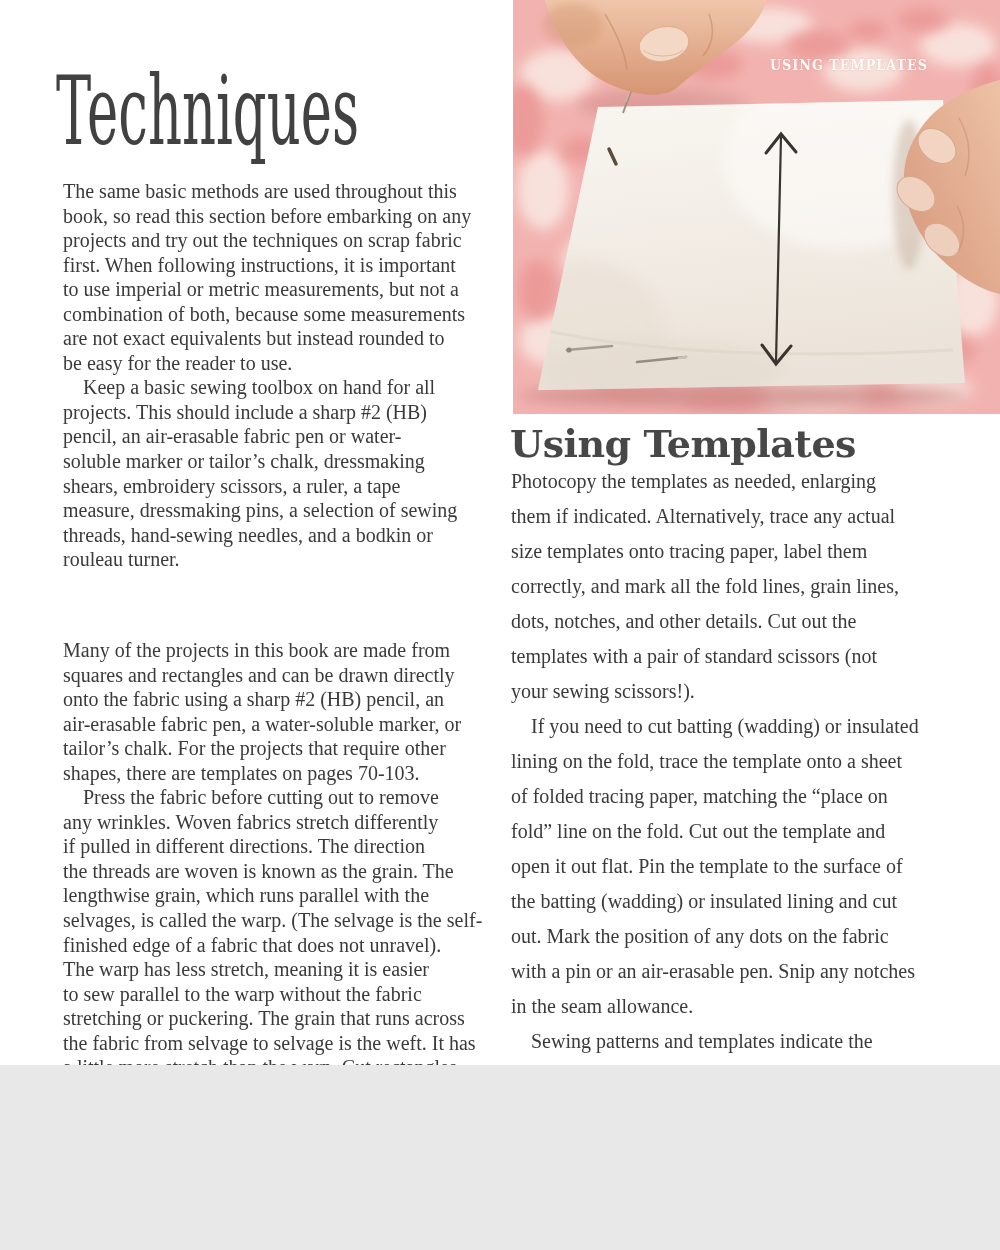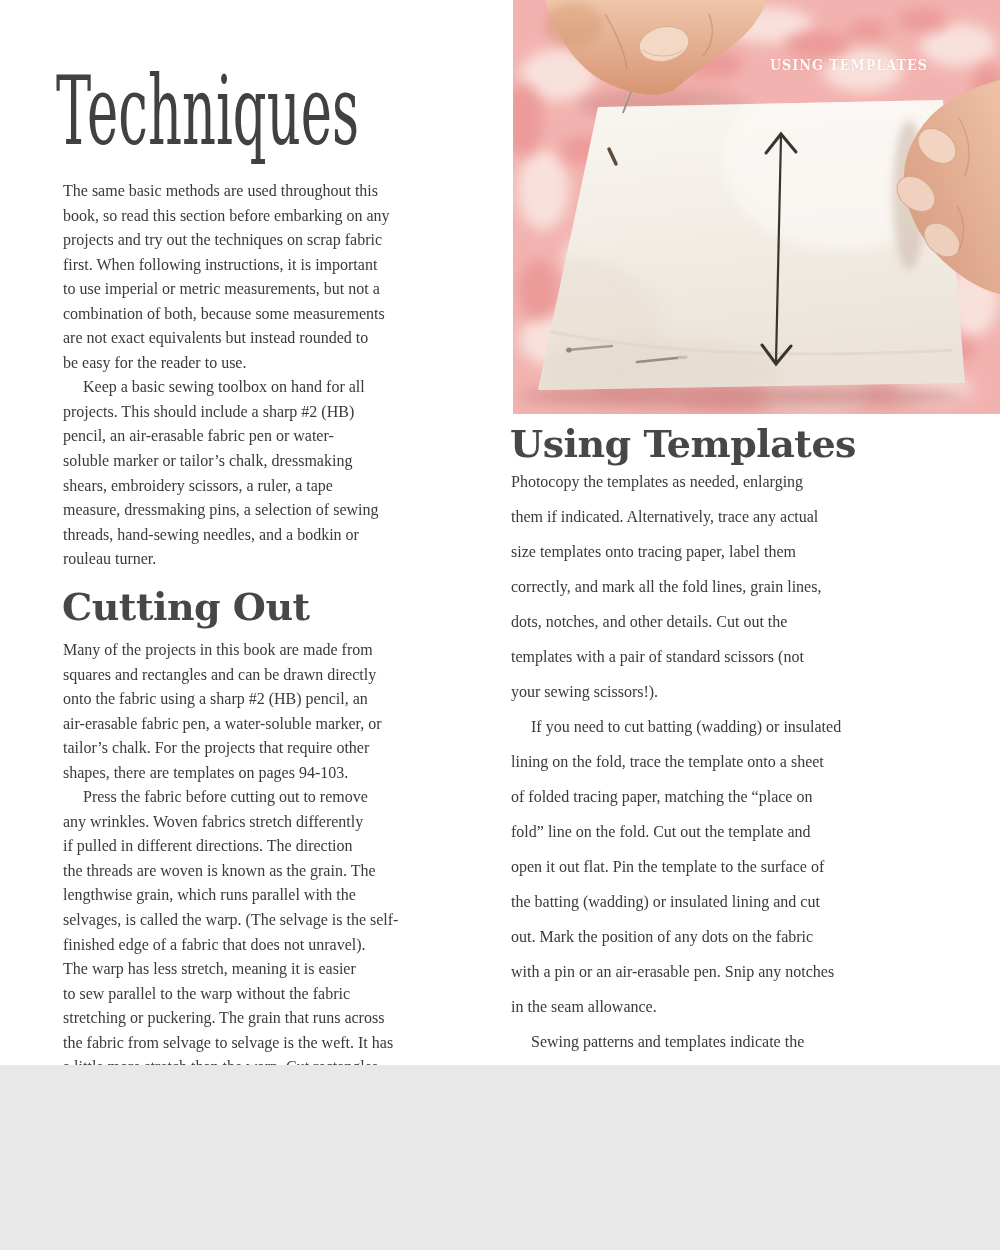--- a/index.html
+++ b/index.html
@@ -18,21 +18,21 @@
   
   .h2{
     position:absolute;margin:0;
     font-family:"DejaVu Serif",serif;font-weight:700;
     font-size:38px;line-height:44px;color:#474747;letter-spacing:-0.5px;
     white-space:pre;
   }
   #h2-cutting{left:62px;top:585px;}
   #h2-using{left:510px;top:422px;}
   
-  .textblock{position:absolute;font-size:16px;line-height:24.55px;color:#3a3a3a;}
+  .textblock{position:absolute;font-size:20px;line-height:24.55px;color:#3a3a3a;}
   .textblock p{margin:0;white-space:pre;}
   .textblock p.ind{text-indent:20px;}
   #block-a{left:63px;top:179px;width:460px;}
   #block-b{left:63px;top:638px;width:460px;}
   #block-c{left:511px;top:464px;width:470px;line-height:35px;}
   
   #photo{position:absolute;left:513px;top:0;width:487px;height:414px;}
   #photo svg{display:block;}
   .photo-label{
     position:absolute;right:72px;top:56px;margin:0;
@@ -71,29 +71,28 @@
     <p class="ind">Keep a basic sewing toolbox on hand for all
 projects. This should include a sharp #2 (HB)
 pencil, an air-erasable fabric pen or water-
 soluble marker or tailor’s chalk, dressmaking
 shears, embroidery scissors, a ruler, a tape
 measure, dressmaking pins, a selection of sewing
 threads, hand-sewing needles, and a bodkin or
 rouleau turner.</p>
   </div>
 
-  <h2 class="h2" id="h2-cutting">Cutting Out</h2>
 
   <div class="textblock" id="block-b">
     <p>Many of the projects in this book are made from
 squares and rectangles and can be drawn directly
 onto the fabric using a sharp #2 (HB) pencil, an
 air-erasable fabric pen, a water-soluble marker, or
 tailor’s chalk. For the projects that require other
-shapes, there are templates on pages 94-103.</p>
+shapes, there are templates on pages 70-103.</p>
     <p class="ind">Press the fabric before cutting out to remove
 any wrinkles. Woven fabrics stretch differently
 if pulled in different directions. The direction
 the threads are woven is known as the grain. The
 lengthwise grain, which runs parallel with the
 selvages, is called the warp. (The selvage is the self-
 finished edge of a fabric that does not unravel).
 The warp has less stretch, meaning it is easier
 to sew parallel to the warp without the fabric
 stretching or puckering. The grain that runs across

